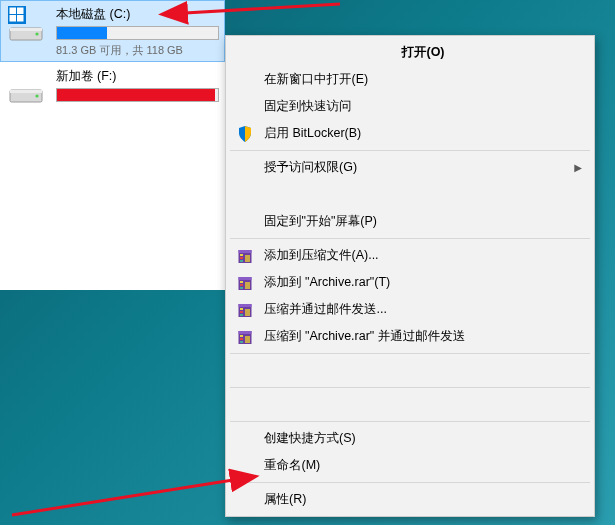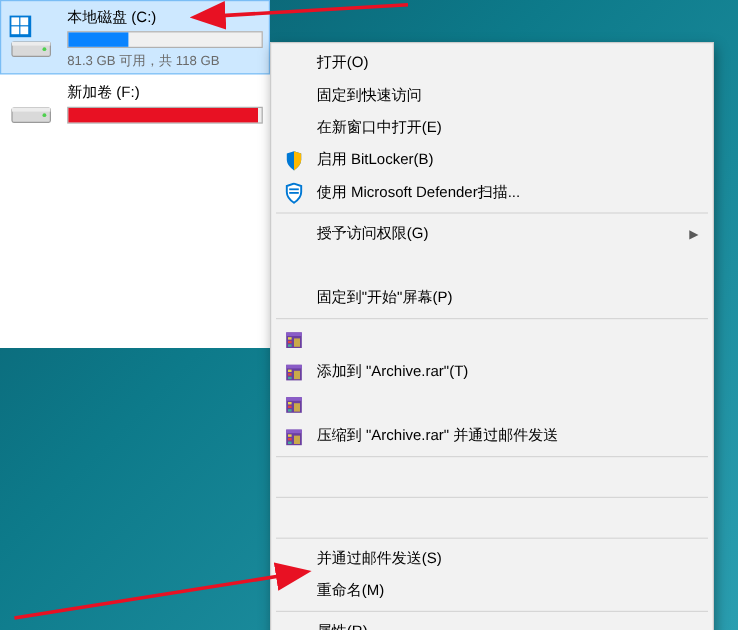--- a/index.html
+++ b/index.html
@@ -15,21 +15,21 @@
   .explorer-panel {
     position: absolute;
     top: 0;
     left: 0;
     width: 225px;
     height: 290px;
     background: #ffffff;
   }
   .drive {
     display: flex;
-    align-items: center;
+    align-items: flex-start;
     padding: 4px 6px;
     cursor: pointer;
   }
   .drive.selected {
     background: #cde8ff;
     outline: 1px solid #7abdf5;
     outline-offset: -1px;
   }
   .drive-icon {
     width: 40px;
@@ -146,49 +146,39 @@
           </div>
         </div>
       </div>
     </div>
 </div>
 
 <div class="context-menu">
   <div id="menu-container">
       <div class="menu-item">
         <span class="menu-icon"></span>
-        <span class="menu-label" style="font-weight: 400;">打开(O)</span>
+        <span class="menu-label" style="font-weight: 700; text-align: center;">打开(O)</span>
+      </div>
+      <div class="menu-item">
+        <span class="menu-icon"></span>
+        <span class="menu-label">在新窗口中打开(E)</span>
       </div>
       <div class="menu-item">
         <span class="menu-icon"></span>
         <span class="menu-label">固定到快速访问</span>
-      </div>
-      <div class="menu-item">
-        <span class="menu-icon"></span>
-        <span class="menu-label">在新窗口中打开(E)</span>
       </div>
       <div class="menu-item">
         <span class="menu-icon">
           <svg viewBox="0 0 18 18" width="18" height="18">
       <path d="M9 1 L15 3 V8 C15 12 12 15 9 17 C6 15 3 12 3 8 V3 Z" fill="#0078d4"></path>
       <path d="M9 1 L15 3 V8 C15 12 12 15 9 17 Z" fill="#ffb900"></path>
     </svg>
         </span>
         <span class="menu-label">启用 BitLocker(B)</span>
       </div>
-      <div class="menu-item">
-        <span class="menu-icon">
-          <svg viewBox="0 0 18 18" width="18" height="18">
-      <path d="M9 1 L15 3 V8 C15 12 12 15 9 17 C6 15 3 12 3 8 V3 Z" fill="#fff" stroke="#0078d4" stroke-width="1.6"></path>
-      <rect x="5" y="5" width="8" height="1.5" fill="#0078d4"></rect>
-      <rect x="5" y="8" width="8" height="1.5" fill="#0078d4"></rect>
-    </svg>
-        </span>
-        <span class="menu-label">使用 Microsoft Defender扫描...</span>
-      </div>
       <div class="separator"></div>
       <div class="menu-item">
         <span class="menu-icon"></span>
         <span class="menu-label">授予访问权限(G)</span>
         <span class="menu-arrow">▶</span>
       </div>
       <div class="menu-item">
         <span class="menu-icon"></span>
       </div>
       <div class="menu-item">
@@ -200,20 +190,21 @@
         <span class="menu-icon">
           <svg viewBox="0 0 18 18" width="18" height="18">
       <rect x="2.5" y="3" width="13" height="13" fill="#6a3fa0"></rect>
       <rect x="2.5" y="3" width="13" height="3" fill="#8a5cc7"></rect>
       <rect x="4" y="7" width="3" height="2" fill="#e8d24a"></rect>
       <rect x="4" y="10" width="3" height="2" fill="#d44"></rect>
       <rect x="4" y="13" width="3" height="2" fill="#4a9"></rect>
       <rect x="9" y="8" width="5" height="7" fill="#c9a94a"></rect>
     </svg>
         </span>
+        <span class="menu-label">添加到压缩文件(A)...</span>
       </div>
       <div class="menu-item">
         <span class="menu-icon">
           <svg viewBox="0 0 18 18" width="18" height="18">
       <rect x="2.5" y="3" width="13" height="13" fill="#6a3fa0"></rect>
       <rect x="2.5" y="3" width="13" height="3" fill="#8a5cc7"></rect>
       <rect x="4" y="7" width="3" height="2" fill="#e8d24a"></rect>
       <rect x="4" y="10" width="3" height="2" fill="#d44"></rect>
       <rect x="4" y="13" width="3" height="2" fill="#4a9"></rect>
       <rect x="9" y="8" width="5" height="7" fill="#c9a94a"></rect>
@@ -225,20 +216,21 @@
         <span class="menu-icon">
           <svg viewBox="0 0 18 18" width="18" height="18">
       <rect x="2.5" y="3" width="13" height="13" fill="#6a3fa0"></rect>
       <rect x="2.5" y="3" width="13" height="3" fill="#8a5cc7"></rect>
       <rect x="4" y="7" width="3" height="2" fill="#e8d24a"></rect>
       <rect x="4" y="10" width="3" height="2" fill="#d44"></rect>
       <rect x="4" y="13" width="3" height="2" fill="#4a9"></rect>
       <rect x="9" y="8" width="5" height="7" fill="#c9a94a"></rect>
     </svg>
         </span>
+        <span class="menu-label">压缩并通过邮件发送...</span>
       </div>
       <div class="menu-item">
         <span class="menu-icon">
           <svg viewBox="0 0 18 18" width="18" height="18">
       <rect x="2.5" y="3" width="13" height="13" fill="#6a3fa0"></rect>
       <rect x="2.5" y="3" width="13" height="3" fill="#8a5cc7"></rect>
       <rect x="4" y="7" width="3" height="2" fill="#e8d24a"></rect>
       <rect x="4" y="10" width="3" height="2" fill="#d44"></rect>
       <rect x="4" y="13" width="3" height="2" fill="#4a9"></rect>
       <rect x="9" y="8" width="5" height="7" fill="#c9a94a"></rect>
@@ -250,21 +242,21 @@
       <div class="menu-item">
         <span class="menu-icon"></span>
       </div>
       <div class="separator"></div>
       <div class="menu-item">
         <span class="menu-icon"></span>
       </div>
       <div class="separator"></div>
       <div class="menu-item">
         <span class="menu-icon"></span>
-        <span class="menu-label">并通过邮件发送(S)</span>
+        <span class="menu-label">创建快捷方式(S)</span>
       </div>
       <div class="menu-item">
         <span class="menu-icon"></span>
         <span class="menu-label">重命名(M)</span>
       </div>
       <div class="separator"></div>
       <div class="menu-item">
         <span class="menu-icon"></span>
         <span class="menu-label">属性(R)</span>
       </div>

